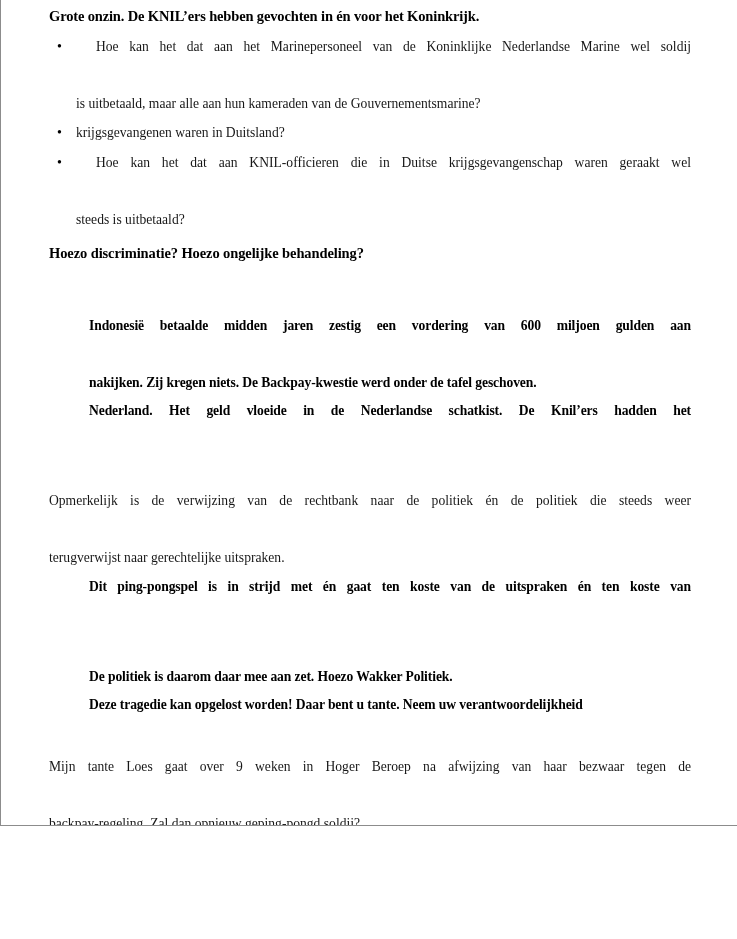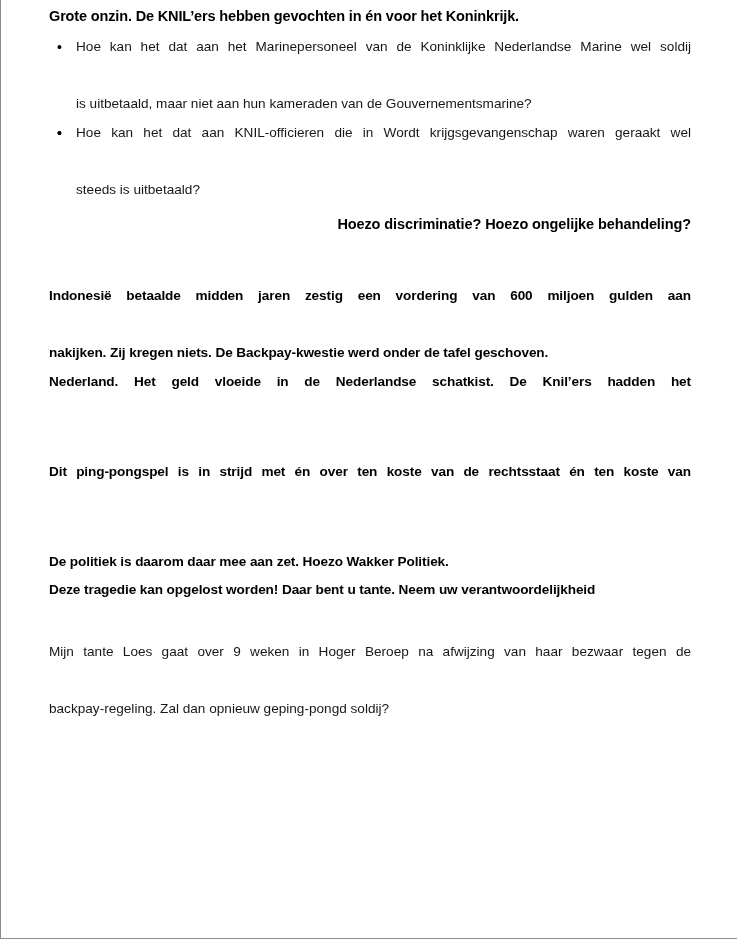--- a/index.html
+++ b/index.html
@@ -8,26 +8,27 @@
     padding: 0;
     background: #ffffff;
   }
   body {
     font-family: "Liberation Sans", sans-serif;
     -webkit-font-smoothing: antialiased;
   }
   .page {
     position: relative;
     width: 737px;
-    height: 939px;
+    height: 826px;
     box-sizing: border-box;
     background: #ffffff;
     border-left: 1px solid #8c8c8c;
     border-bottom: 1px solid #8c8c8c;
     overflow: hidden;
+    font-family: Liberation Serif, serif;
   }
   .content {
     position: absolute;
     left: 48px;
     top: 0;
     width: 642px;
   }
 
   
   .lead-heading {
@@ -59,49 +60,51 @@
     left: 8px;
     top: 0;
     line-height: 28.5px;
     font-size: 14px;
     color: #000;
   }
   ul.question-list > li .li-text {
     display: block;
     text-align: justify;
     text-justify: inter-word;
+    margin-left: 20px;
   }
   ul.question-list > li .li-text::after {
     content: "";
     display: inline-block;
     width: 100%;
   }
 
   .center-bold {
-    text-align: right;
+    text-align: left;
     font-size: 14.5px;
     font-weight: bold;
     color: #000000;
     line-height: 1.0;
     letter-spacing: -0.1px;
     margin: 0;
   }
 
   .para {
     font-size: 13.6px;
     color: #171717;
     line-height: 28.5px;
     margin: 0;
     text-align: justify;
     text-justify: inter-word;
   }
   .para.bold {
     font-weight: bold;
     color: #000000;
     letter-spacing: -0.1px;
+    margin-left: 40px;
   }
   .para .jline {
     display: block;
   }
   .para .jline.stretch::after {
     content: "";
     display: inline-block;
     width: 100%;
   }
 
@@ -114,51 +117,56 @@
 
 <div class="page">
   <div class="content">
 
     <h1 class="lead-heading">Grote onzin. De KNIL’ers hebben gevochten in én voor het Koninkrijk.</h1>
 
     <ul class="question-list">
       <li>
         <span class="bullet">•</span>
         <span class="li-text">Hoe kan het dat aan het Marinepersoneel  van de Koninklijke Nederlandse Marine wel soldij</span>
-        <span class="li-text-last">is uitbetaald, maar niet aan hun kameraden van de Gouvernementsmarine?</span>
+        <span class="li-text-last">is uitbetaald, maar alle aan hun kameraden van de Gouvernementsmarine?</span>
       </li>
       <li>
         <span class="bullet">•</span>
+        <span class="li-text-last">krijgsgevangenen waren in Duitsland?</span>
       </li>
       <li>
         <span class="bullet">•</span>
-        <span class="li-text">Hoe kan het dat aan KNIL-officieren die in Wordt krijgsgevangenschap waren geraakt wel</span>
+        <span class="li-text">Hoe kan het dat aan KNIL-officieren die in Duitse krijgsgevangenschap waren geraakt wel</span>
         <span class="li-text-last">steeds is uitbetaald?</span>
       </li>
     </ul>
 
     <div class="spacer-sm"></div>
 
     <p class="center-bold">Hoezo discriminatie? Hoezo ongelijke behandeling?</p>
 
     <div class="spacer-lg"></div>
     <div class="spacer-md"></div>
 
     <p class="para bold">
       <span class="jline stretch">Indonesië betaalde midden jaren zestig een vordering van 600 miljoen gulden aan</span>
       <span class="jline">nakijken. Zij kregen niets. De Backpay-kwestie werd onder de tafel geschoven.</span>
       <span class="jline stretch">Nederland. Het geld vloeide in de Nederlandse schatkist. De Knil’ers hadden het</span>
     </p>
 
     <div class="spacer-md"></div>
     <div class="spacer-sm"></div>
 
+    <p class="para">
+      <span class="jline stretch">Opmerkelijk is de verwijzing  van de rechtbank naar de politiek én de politiek die steeds weer</span>
+      <span class="jline">terugverwijst naar gerechtelijke uitspraken.</span>
+    </p>
 
     <p class="para bold">
-      <span class="jline stretch">Dit ping-pongspel is in strijd met én over ten koste van de rechtsstaat én ten koste van</span>
+      <span class="jline stretch">Dit ping-pongspel is in strijd met én gaat ten koste van de uitspraken én ten koste van</span>
     </p>
 
     <div class="spacer-md"></div>
     <div class="spacer-sm"></div>
 
     <p class="para bold">
       <span class="jline">De politiek is daarom daar mee aan zet. Hoezo Wakker Politiek.</span>
       <span class="jline">Deze tragedie kan opgelost worden! Daar bent u tante. Neem uw verantwoordelijkheid</span>
     </p>
 

